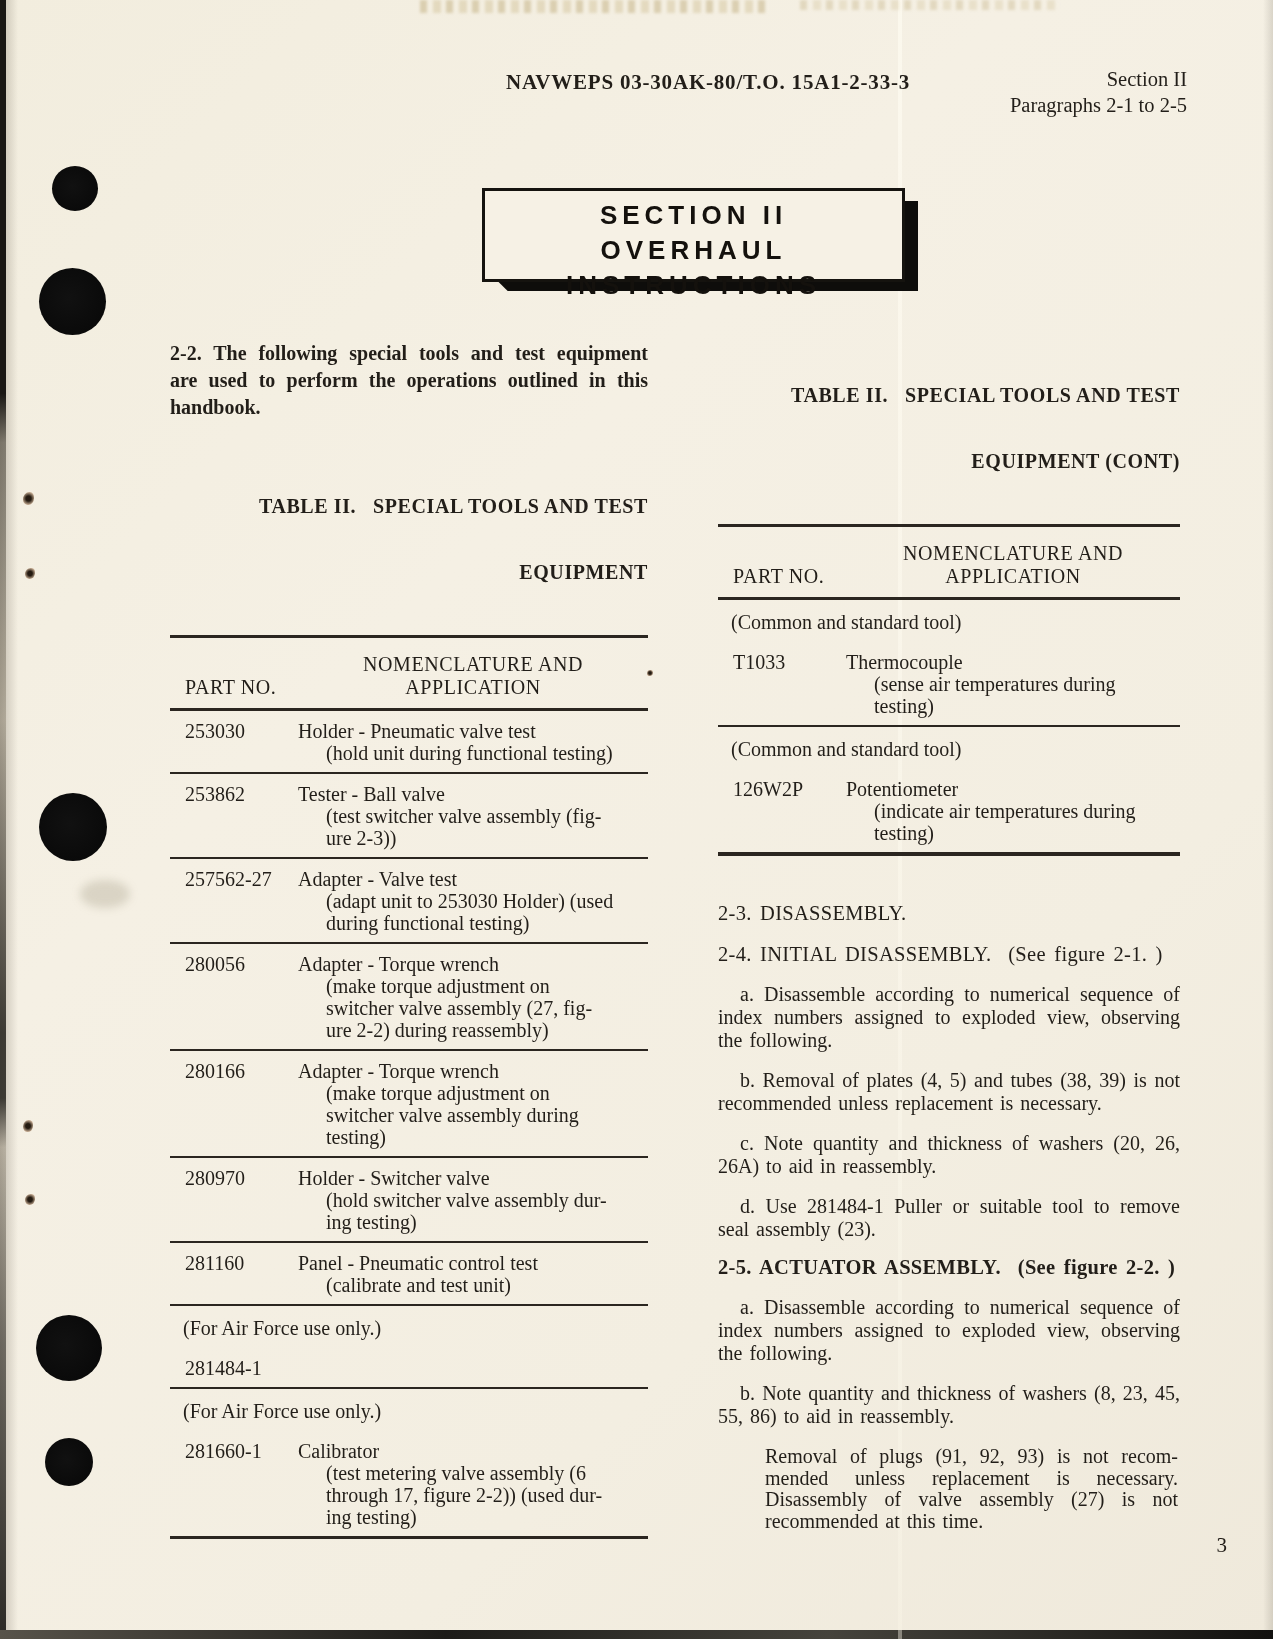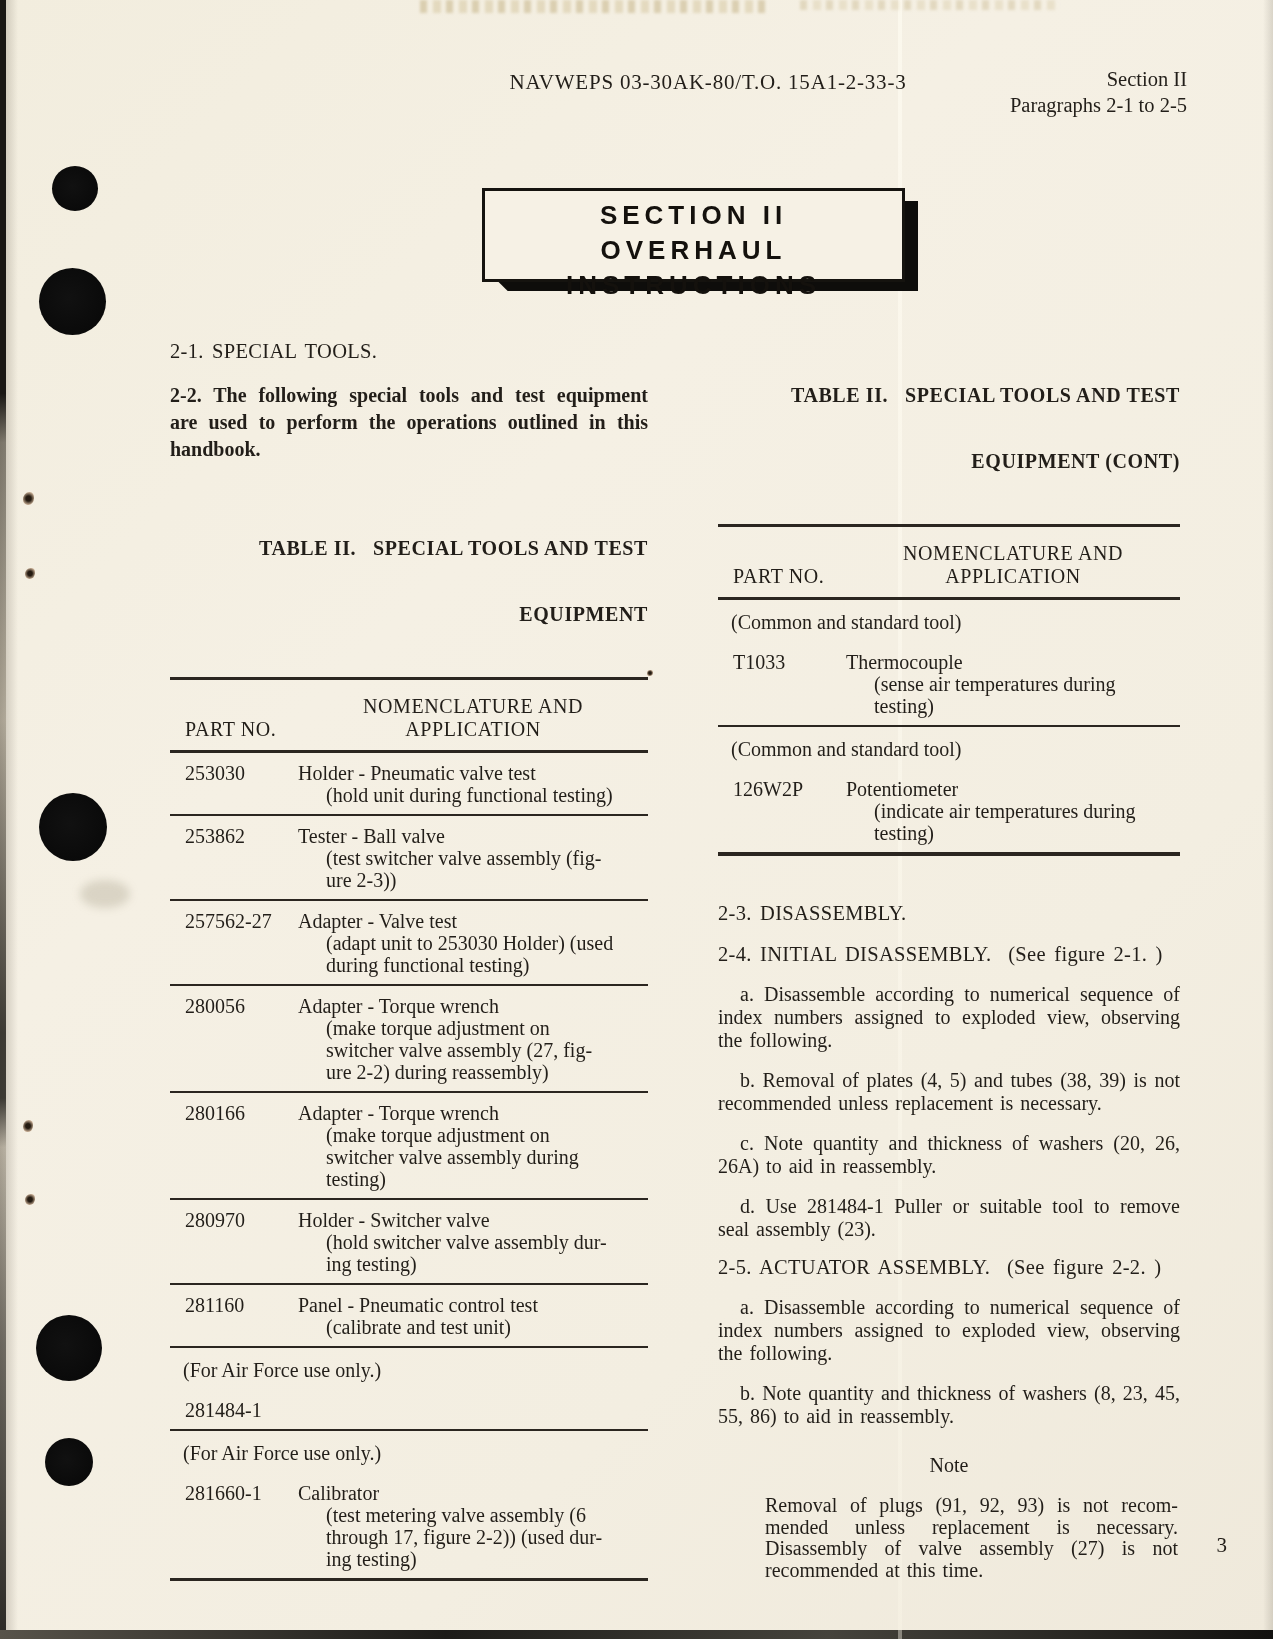--- a/index.html
+++ b/index.html
@@ -25,21 +25,21 @@
     background:repeating-linear-gradient(90deg,rgba(178,155,98,.7) 0 7px,rgba(244,239,226,.2) 7px 13px,rgba(190,168,110,.55) 13px 21px,rgba(244,239,226,.1) 21px 26px);}
   .ghost-a{left:420px;width:350px;}
   .ghost-b{left:800px;width:260px;top:0;height:10px;opacity:.4;}
   .hole{position:absolute;border-radius:50%;
     background:radial-gradient(circle at 45% 45%,#111,#0a0a0a 70%,#1c1a16 100%);}
   .speck{position:absolute;border-radius:60% 40% 55% 45%;
     background:radial-gradient(circle,#241a10 30%,rgba(150,100,60,.45) 75%,rgba(150,100,60,0) 100%);}
   .stain{position:absolute;border-radius:50%;filter:blur(4px);background:rgba(125,112,88,.22);}
   
   .doc-number{position:absolute;left:458px;top:70px;width:500px;text-align:center;
-    font-size:21px;letter-spacing:.8px;}
+    font-size:21px;letter-spacing:.8px;font-weight:bold;}
   .header-right{position:absolute;top:66px;right:86px;text-align:right;
     font-size:20.5px;line-height:26px;}
   
   .title-shadow{position:absolute;left:495px;top:201px;width:423px;height:90px;background:#0e0d0b;
     clip-path:polygon(0 0,100% 0,100% 100%,3% 100%,0 86%);}
   .title-box{position:absolute;left:482px;top:188px;width:417px;height:81px;
     background:#f6f1e5;border:3px solid #15130f;text-align:center;
     font-family:"Liberation Sans","DejaVu Sans",sans-serif;font-weight:700;
     font-size:26px;letter-spacing:5px;line-height:35px;color:#14110d;padding-top:7px;box-sizing:content-box;}
   
@@ -58,21 +58,21 @@
   .tbl-header{display:flex;align-items:flex-end;margin:15px 0 9px 0;letter-spacing:.6px;}
   .tbl-header .part-col{width:128px;padding-left:15px;box-sizing:border-box;white-space:nowrap;}
   .tbl-header .nomen-col{flex:1;text-align:center;line-height:23px;}
   .trow{display:flex;padding:9px 0 8px 0;line-height:22px;}
   .trow .part-no{width:128px;padding-left:15px;box-sizing:border-box;white-space:nowrap;}
   .trow .desc{flex:1;}
   .dline{white-space:nowrap;}
   .dline.cont{padding-left:28px;}
   .group-note{padding:11px 0 9px 13px;line-height:22px;}
   .sect-head{margin:0;white-space:pre-wrap;}
-  .mt-46{margin-top:46px;} .mt-18{margin-top:18px;} .mt-15{margin-top:15px;}
+  .mt-46{margin-top:46px;} .mt-18{margin-top:18px;} .mt-15{margin-top:15px;font-weight:bold;}
   .para-list p{margin:17px 0 0 0;text-indent:22px;text-align:justify;word-spacing:2px;}
   .note-head{text-align:center;margin-top:26px;}
   .note-body{margin:18px 0 0 47px;width:413px;text-align:justify;word-spacing:2px;line-height:21.5px;}
   .page-number{position:absolute;top:1533px;right:46px;font-size:21px;}
 </style>
 </head>
 <body>
 
 <div class="page">
 
@@ -103,21 +103,20 @@
     <div>Paragraphs 2-1 to 2-5</div>
   </div>
 
   <div class="title-shadow"></div>
   <div class="title-box">
     <div>SECTION II</div>
     <div>OVERHAUL INSTRUCTIONS</div>
   </div>
 
   <div class="col col-left">
-    <p class="h-para h-21">2-1. SPECIAL TOOLS.</p>
     <p class="body-para p-22">2-2. The following special tools and test equipment are used to perform the operations outlined in this handbook.</p>
     <div class="tbl-title">
       <div>TABLE II.   SPECIAL TOOLS AND TEST</div>
       <div>EQUIPMENT</div>
     </div>
     <div class="rule"></div>
     <div class="tbl-header">
       <span class="part-col">PART NO.</span>
       <span class="nomen-col">
         <div>NOMENCLATURE AND</div>
@@ -251,18 +250,17 @@
         <p>a. Disassemble according to numerical sequence of index numbers assigned to exploded view, observing the following.</p>
         <p>b. Removal of plates (4, 5) and tubes (38, 39) is not recommended unless replacement is necessary.</p>
         <p>c. Note quantity and thickness of washers (20, 26, 26A) to aid in reassembly.</p>
         <p>d. Use 281484-1 Puller or suitable tool to remove seal assembly (23).</p>
       </div>
     <p class="h-para sect-head mt-15">2-5. ACTUATOR ASSEMBLY.  (See figure 2-2. )</p>
     <div id="paras-2-5" class="para-list">
         <p>a. Disassemble according to numerical sequence of index numbers assigned to exploded view, observing the following.</p>
         <p>b. Note quantity and thickness of washers (8, 23, 45, 55, 86) to aid in reassembly.</p>
       </div>
-    <div class="note-head">Note</div>
     <p class="note-body">Removal of plugs (91, 92, 93) is not recom- mended unless replacement is necessary. Disassembly of valve assembly (27) is not recommended at this time.</p>
   </div>
 
   <div class="page-number">3</div>
 </div>
 
 </body></html>

